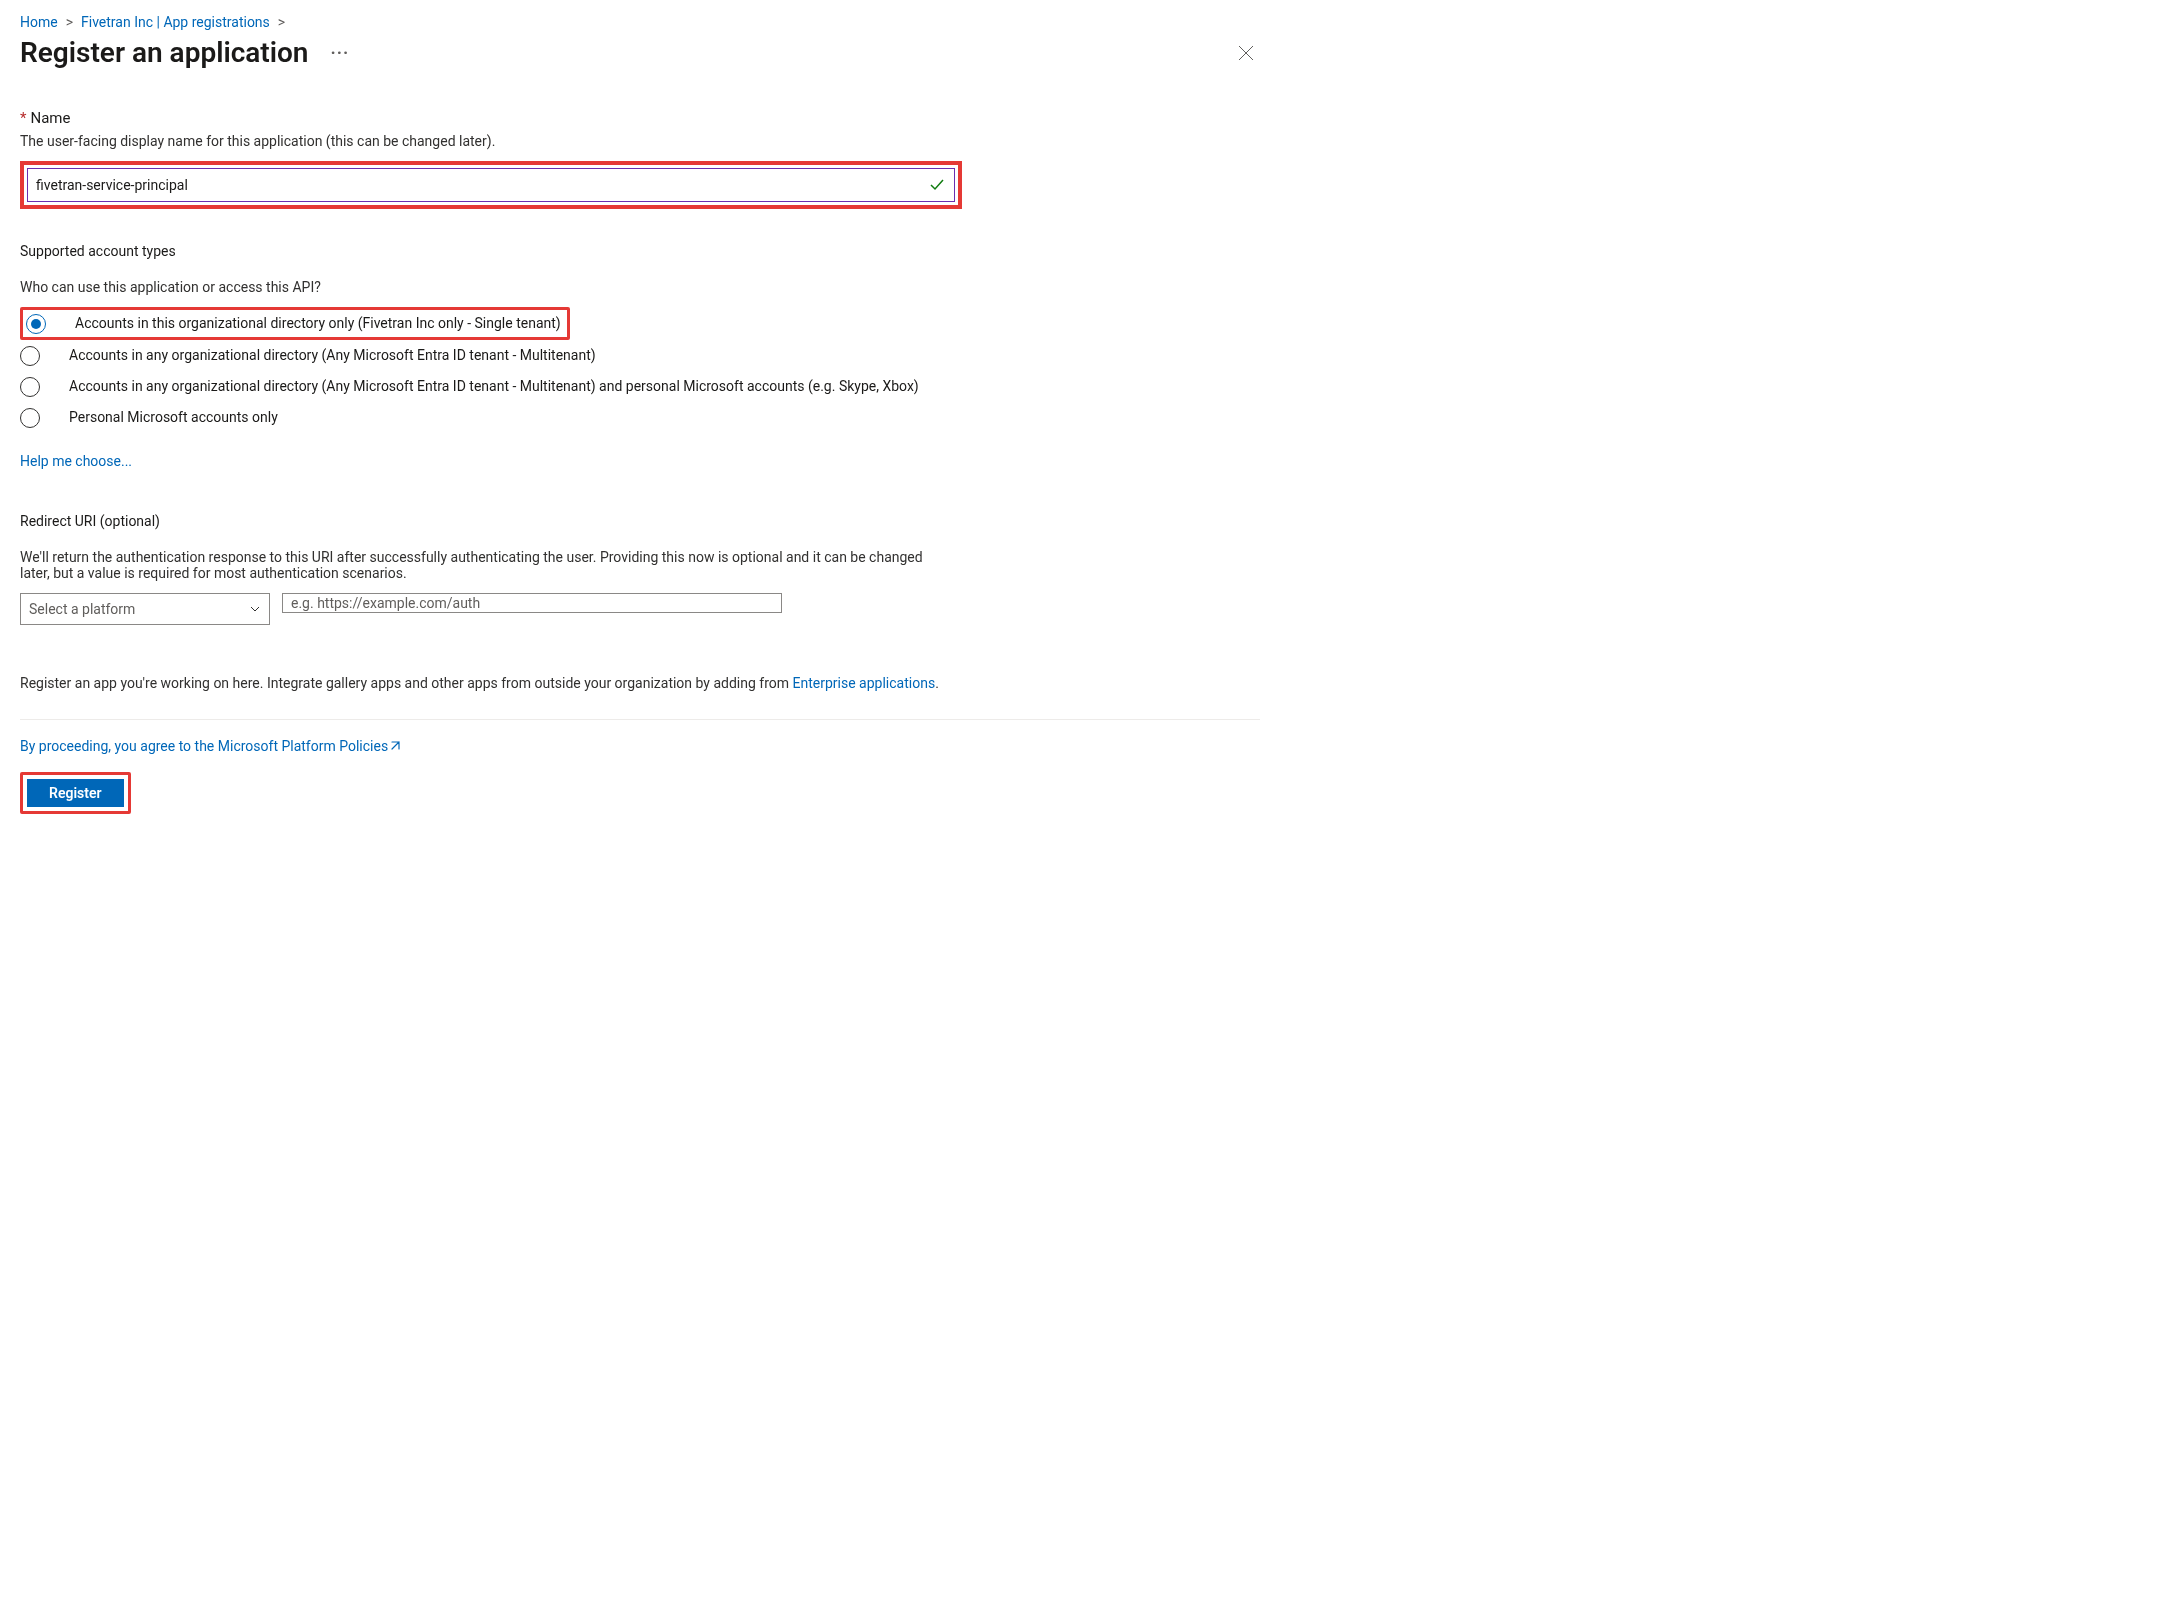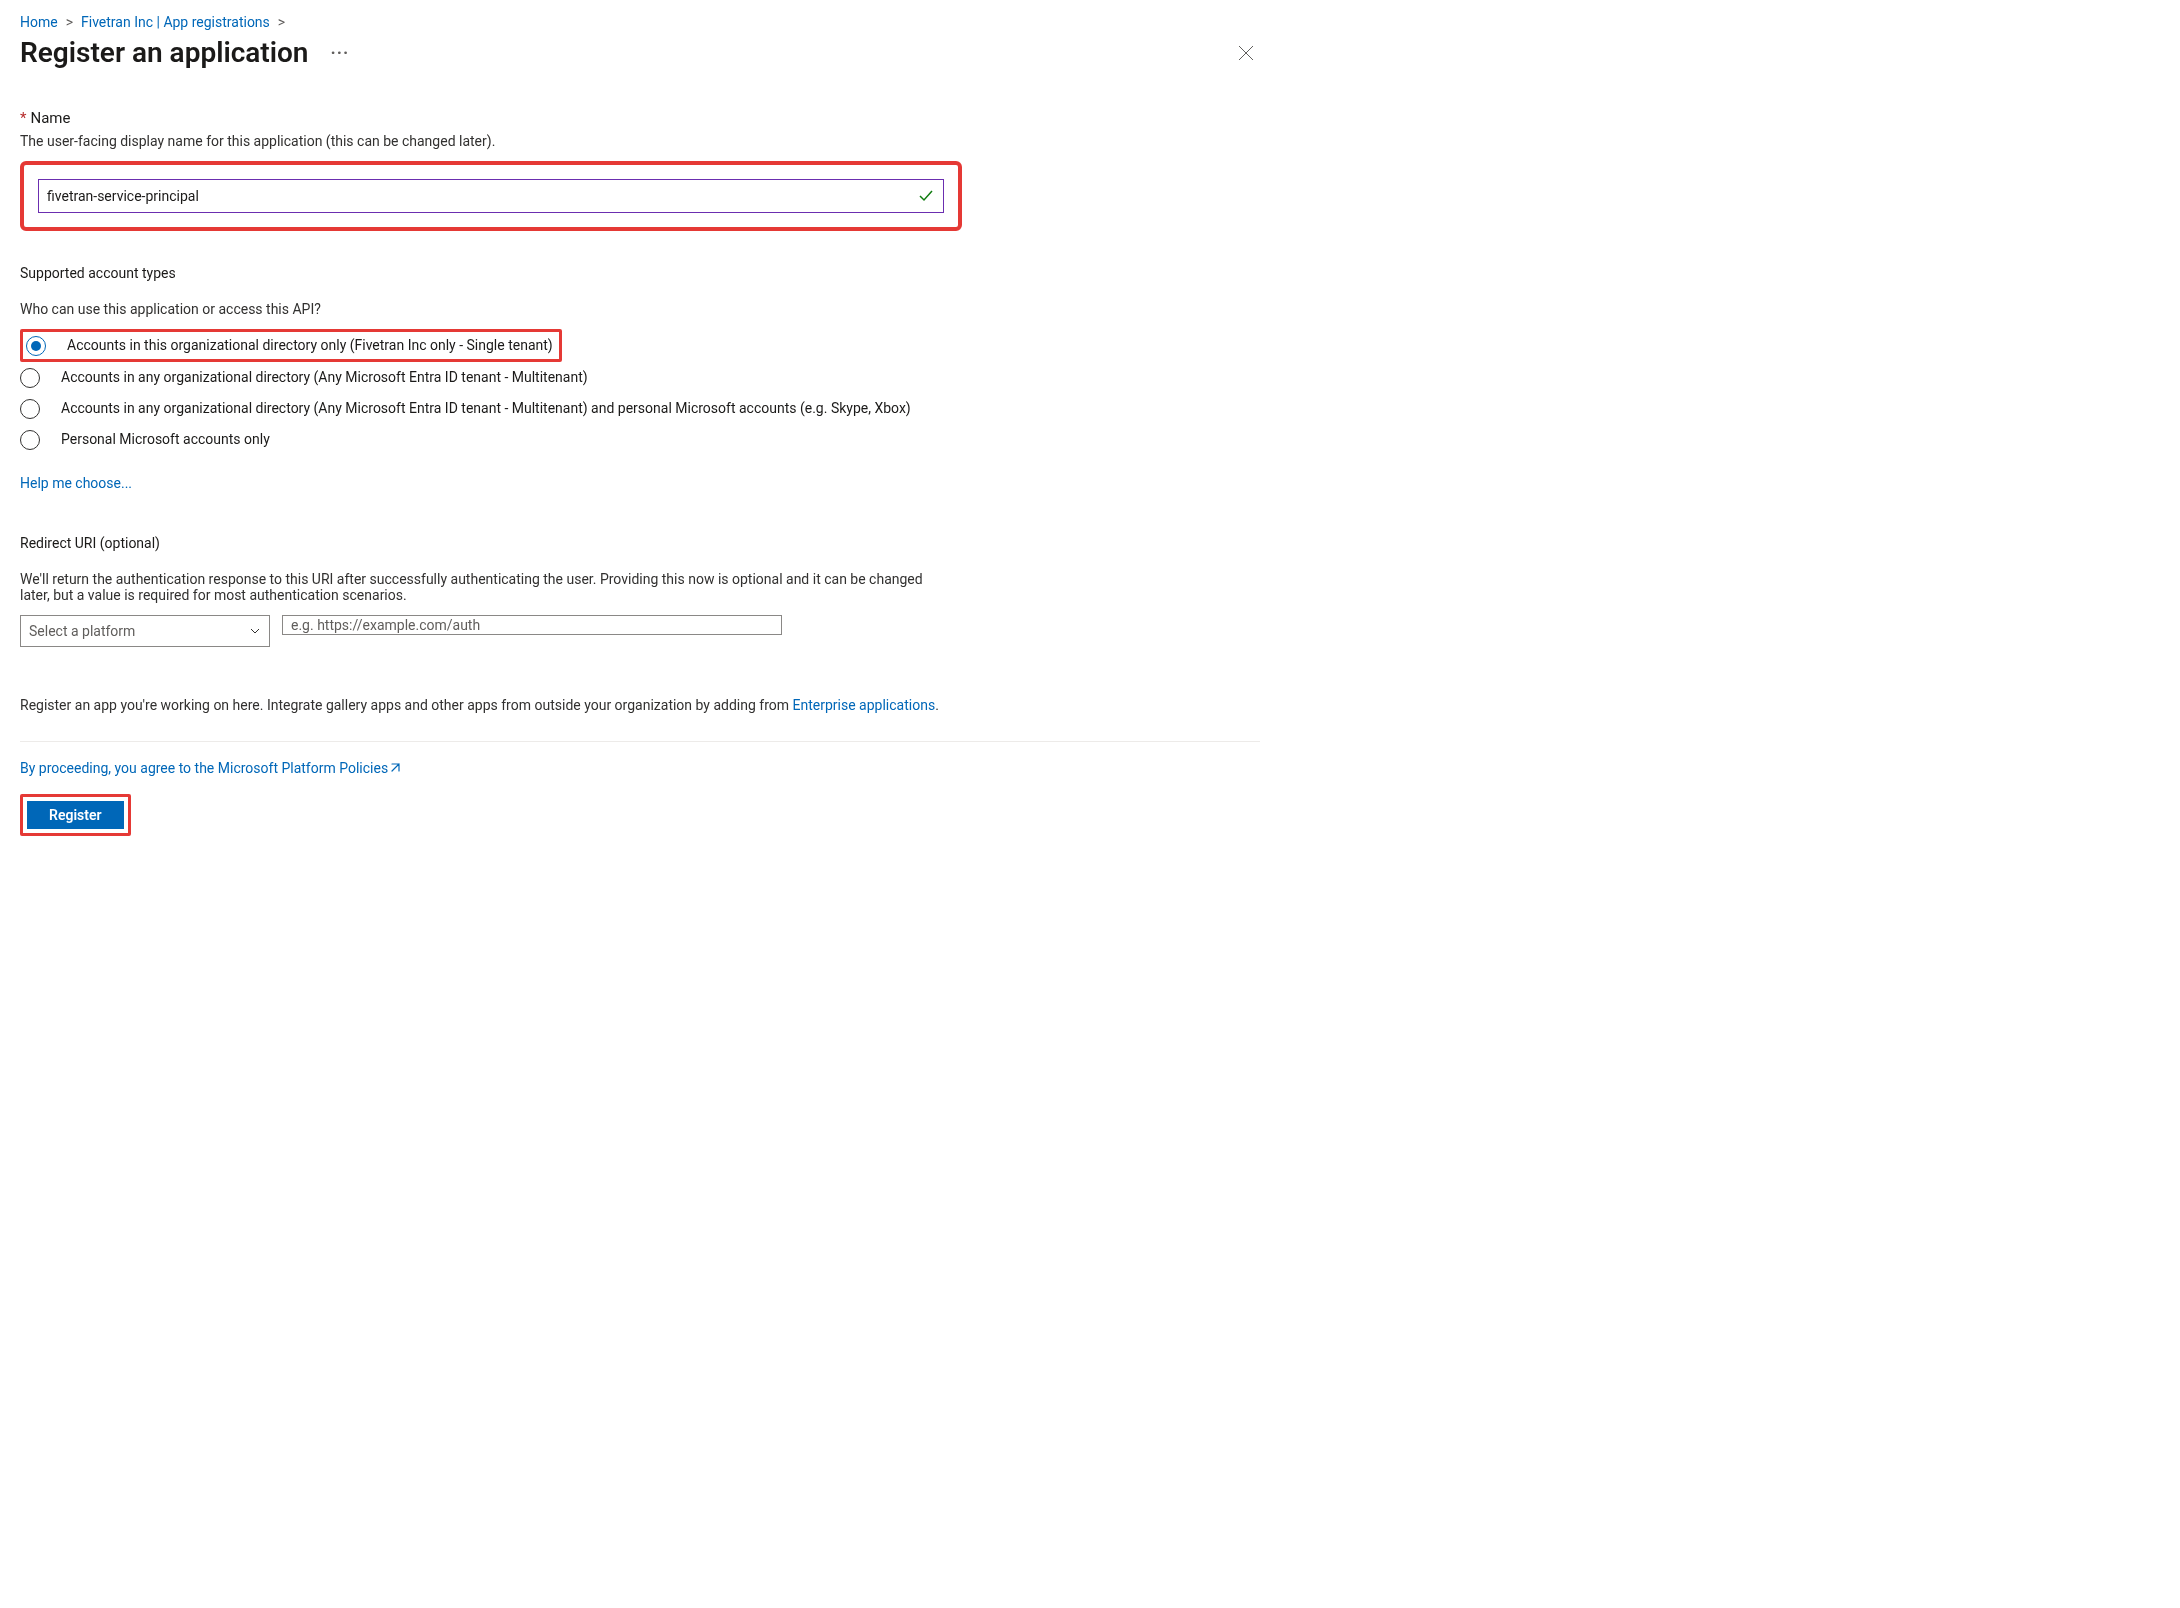--- a/index.html
+++ b/index.html
@@ -82,22 +82,22 @@
   .req-star { color: #b62b2b; }
   .subtext {
     font-size: 14px;
     color: var(--text-gray);
     margin-bottom: 12px;
   }
 
   
   .input-highlight-wrap {
     border: 4px solid var(--highlight-red);
-    border-radius: 6px;
-    padding: 14px;
+    border-radius: 0;
+    padding: 3px;
     display: inline-block;
     width: 76%;
     max-width: 960px;
   }
   .name-input-row {
     position: relative;
     display: flex;
     align-items: center;
   }
   .name-input {
@@ -121,21 +121,21 @@
   h2.section-heading {
     font-size: 14px;
     font-weight: 400;
     margin: 0 0 20px 0;
   }
 
   .radio-group { }
   .radio-row {
     display: flex;
     align-items: center;
-    gap: 21px;
+    gap: 29px;
     padding: 5px 0;
   }
   .radio-row.highlighted {
     border: 3px solid var(--highlight-red);
     border-radius: 2px;
     width: fit-content;
     padding: 3px 6px 3px 3px;
   }
   .radio-circle {
     width: 20px;

